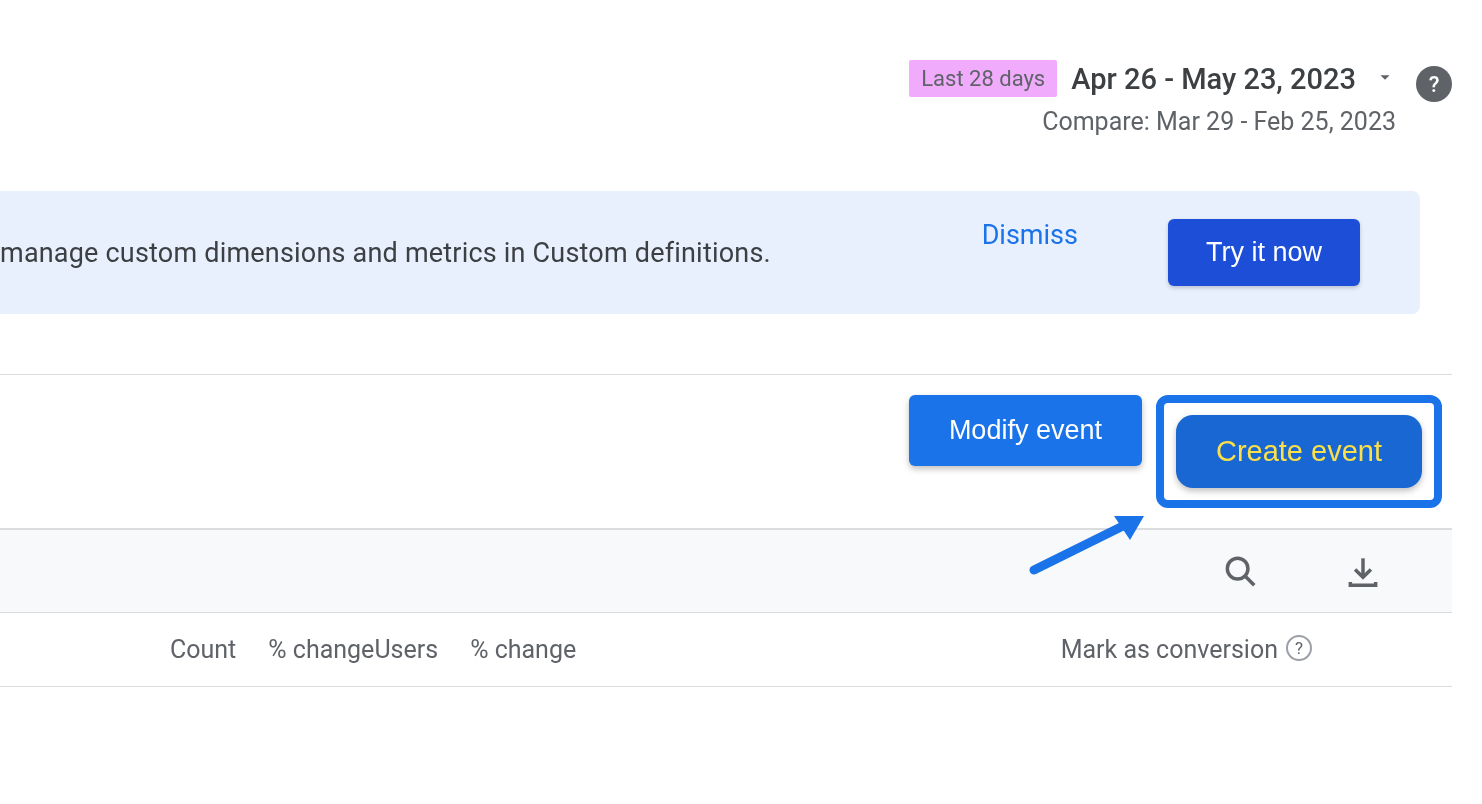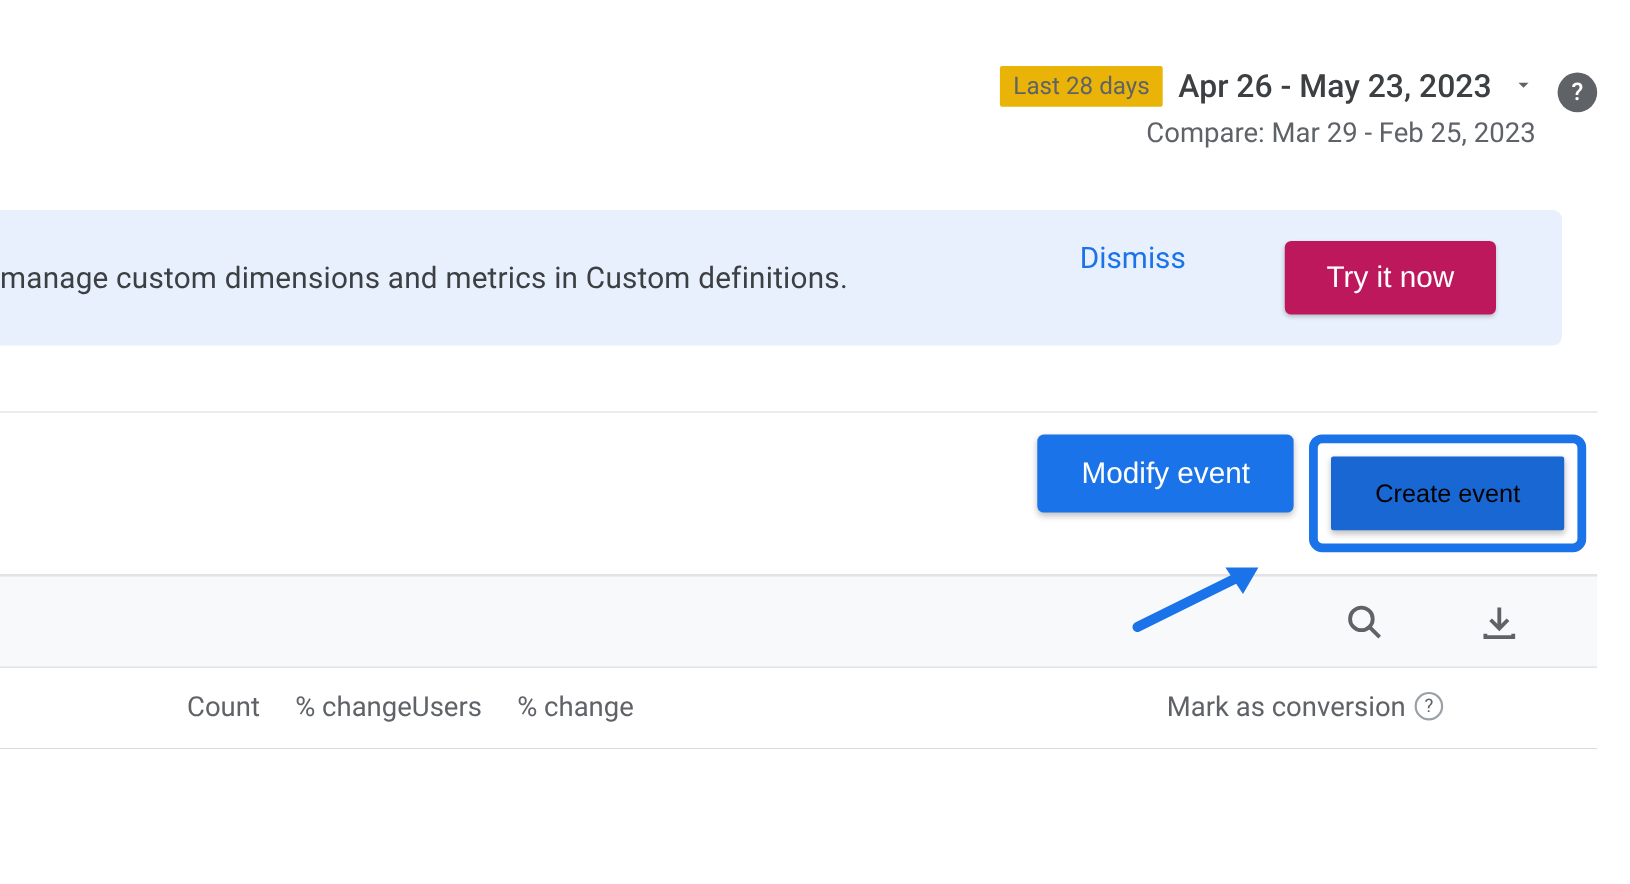--- a/index.html
+++ b/index.html
@@ -25,21 +25,21 @@
     .date-block {
       text-align: right;
     }
     .date-line1 {
       display: flex;
       align-items: center;
       justify-content: flex-end;
       gap: 14px;
     }
     .date-badge {
-      background: #eab308;
+      background: #f0abfc;
       color: #5f6368;
       font-size: 22px;
       padding: 6px 12px;
       border-radius: 2px;
     }
     .date-range {
       color: #3c4043;
       font-size: 29px;
       font-weight: 500;
     }
@@ -85,21 +85,21 @@
     .banner-actions {
       display: flex;
       gap: 90px;
     }
     .dismiss-link {
       color: #1a73e8;
       font-size: 27px;
       cursor: pointer;
     }
     .try-button {
-      background: #be185d;
+      background: #1d4ed8;
       color: white;
       font-size: 27px;
       padding: 18px 38px;
       border: none;
       border-radius: 6px;
       cursor: pointer;
       box-shadow: 0 2px 4px rgba(0,0,0,0.2);
     }
     .event-section {
       margin-top: 60px;
@@ -124,25 +124,25 @@
       cursor: pointer;
       box-shadow: 0 3px 6px rgba(0,0,0,0.25);
     }
     .create-button-wrapper {
       border: 8px solid #1a73e8;
       border-radius: 12px;
       padding: 12px;
     }
     .create-button {
       background: #1967d2;
-      color: #000000;
-      font-size: 23px;
+      color: #fde047;
+      font-size: 29px;
       padding: 20px 40px;
       border: none;
-      border-radius: 2px;
+      border-radius: 17px;
       cursor: pointer;
       box-shadow: 0 3px 6px rgba(0,0,0,0.25);
     }
     .toolbar-row {
       background: #f8f9fa;
       border-top: 1px solid #dadce0;
       border-bottom: 1px solid #dadce0;
       height: 84px;
       display: flex;
       justify-content: flex-end;

